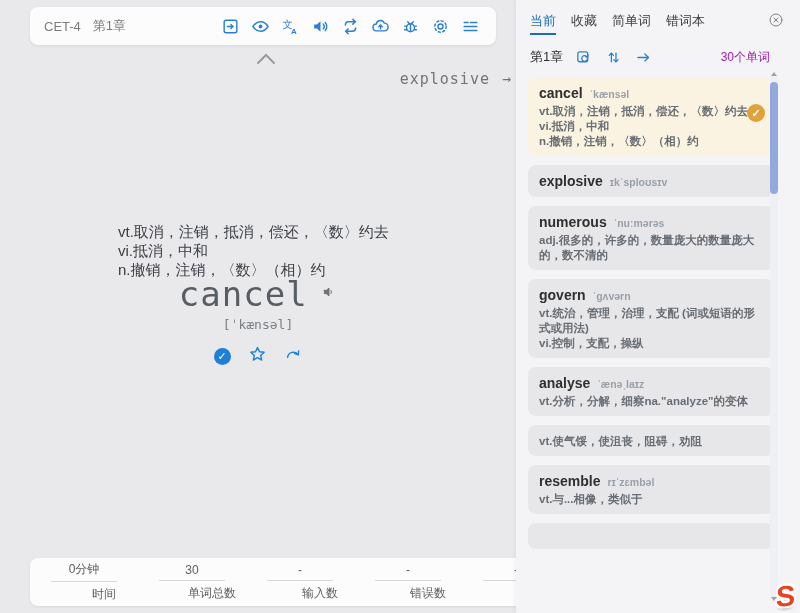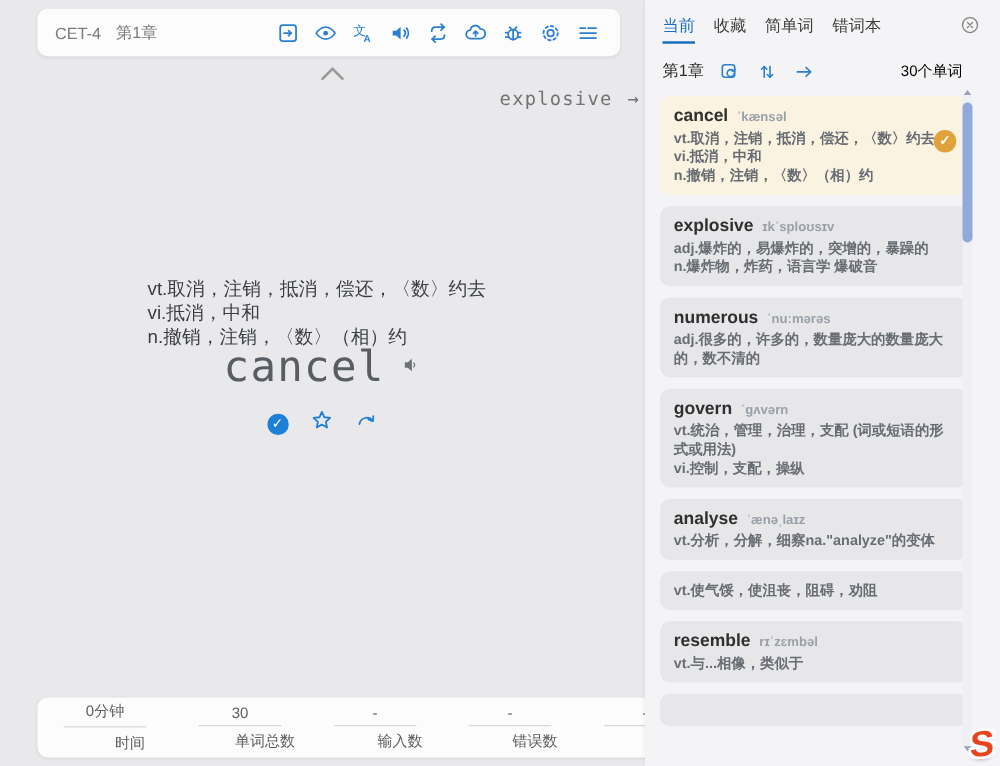--- a/index.html
+++ b/index.html
@@ -61,21 +61,21 @@
   }
   .tabs { position:absolute; left:14px; top:12px; display:flex; gap:15px; align-items:flex-start; }
   .tab { font-size:13px; color:#3e3e3e; padding-bottom:3px; cursor:pointer; }
   .tab.active { color:#1a6dc0; font-weight:normal; border-bottom:2px solid #1a6dc0; }
   .close-btn { position:absolute; right:16px; top:12px; cursor:pointer; }
   .close-btn svg { width:16px; height:16px; stroke:#818181; fill:none; stroke-width:1.5; stroke-linecap:round; }
   .listctl { position:absolute; left:14px; top:47px; right:30px; display:flex; align-items:center; gap:10px; }
   .chapter-label { font-size:13px; color:#2e2e2e; }
   .lbtn { width:20px; height:20px; display:flex; align-items:center; justify-content:center; cursor:pointer; }
   .lbtn svg { width:17px; height:17px; stroke:#2a7fd2; fill:none; stroke-width:1.8; stroke-linecap:round; stroke-linejoin:round; }
-  .word-count { margin-left:auto; font-size:12px; color:#000000; }
+  .word-count { margin-left:auto; font-size:12px; color:#a21caf; }
   .word-list {
     position:absolute; left:12px; top:74px; width:246px; bottom:6px;
     overflow:hidden; display:flex; flex-direction:column; gap:9px; padding-top:3px;font-weight:bold;
   }
   .word-card { background:#e7e7ea; border-radius:8px; padding:7px 11px; position:relative; flex:none; }
   .word-card.highlight { background:#fbf3e1; }
   .word-card.partial { height:26px; }
   .wc-word { font-size:14px; color:#2f2f2f; }
   .wc-phon { font-size:10.5px; color:#9aa0a8; margin-left:7px; }
   .wc-defs { margin-top:2px; font-size:11.5px; color:#686d73; line-height:15px; }
@@ -192,20 +192,21 @@
 <div class="word-block">
   <div>
     <span class="big-word">cancel</span>
     <span class="word-speaker">
       <svg viewBox="0 0 24 24">
           <path d="M5 9.5v5h3l4 3.5v-12l-4 3.5H5z"></path>
           <path d="M15 9.5a3.8 3.8 0 010 5" fill="none"></path>
         </svg>
     </span>
   </div>
+  <div class="phonetic">[ˈkænsəl]</div>
   <div class="actions">
     <span class="act-check">✓</span>
     <span class="act-btn">
       <svg viewBox="0 0 24 24">
           <path d="M12 3.2l2.5 5.4 5.9.6-4.4 4 1.2 5.8L12 16l-5.2 3 1.2-5.8-4.4-4 5.9-.6L12 3.2z"></path>
         </svg>
     </span>
     <span class="act-btn">
       <svg viewBox="0 0 24 24">
           <path d="M4.5 15.5a7.5 7.5 0 0113.4-3.4"></path>
@@ -290,24 +291,20 @@
           <div>vi.抵消，中和</div>
           <div>n.撤销，注销，〈数〉（相）约</div>
         </div>
     <span class="wc-check">✓</span>
   </div>
 
   <div class="word-card">
     <div class="wc-head">
       <span class="wc-word">explosive</span><span class="wc-phon">ɪkˈsploʊsɪv</span>
     </div>
-    <div class="wc-defs">
-          <div>adj.爆炸的，易爆炸的，突增的，暴躁的</div>
-          <div>n.爆炸物，炸药，语言学 爆破音</div>
-        </div>
 
   </div>
 
   <div class="word-card">
     <div class="wc-head">
       <span class="wc-word">numerous</span><span class="wc-phon">ˈnuːmərəs</span>
     </div>
     <div class="wc-defs">
           <div>adj.很多的，许多的，数量庞大的数量庞大的，数不清的</div>
         </div>

